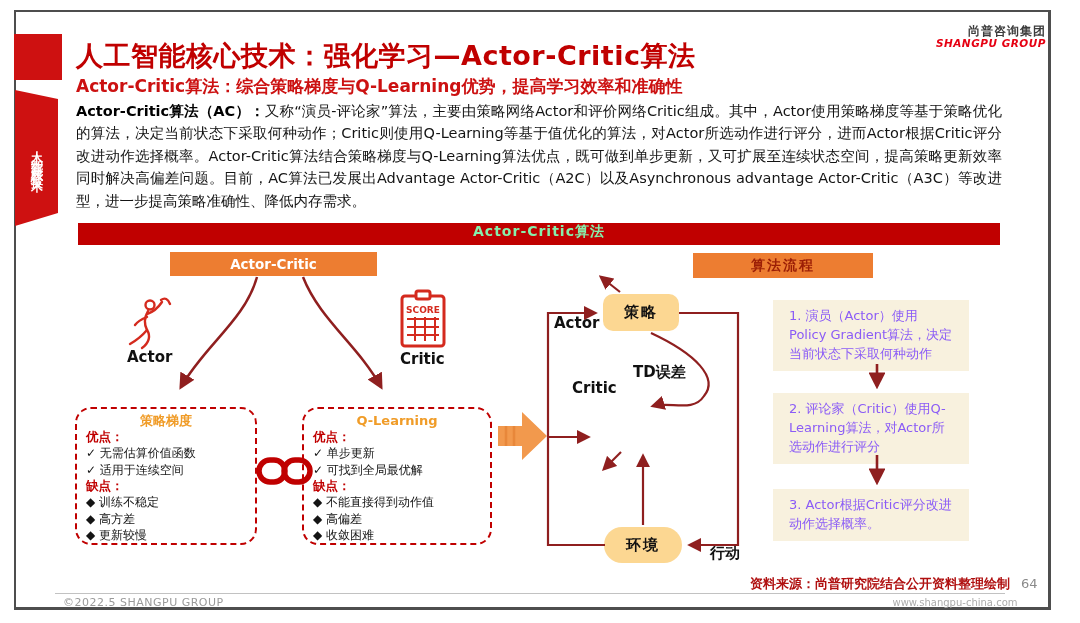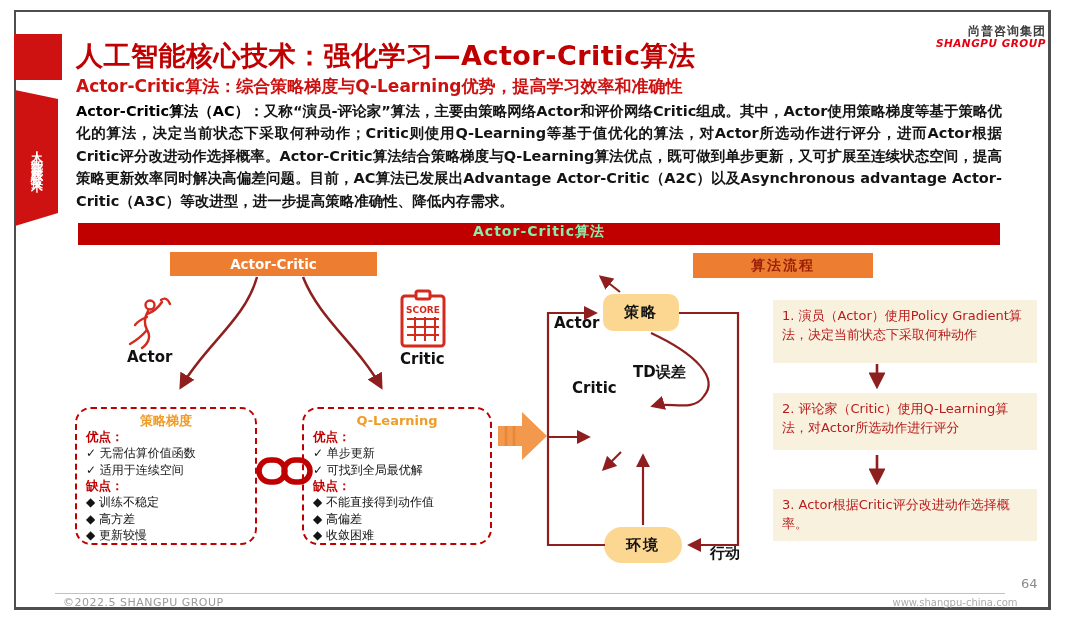--- a/index.html
+++ b/index.html
@@ -14,21 +14,21 @@
          display:flex;align-items:center;justify-content:center;}
   .side-ribbon span{writing-mode:vertical-rl;color:#fff;font-size:12px;font-weight:bold;letter-spacing:4px;}
   
   .title{position:absolute;left:76px;top:38px;font-size:27px;font-weight:bold;color:#c00000;letter-spacing:0.5px;white-space:nowrap;}
   .subtitle{position:absolute;left:76px;top:75px;font-size:17px;font-weight:bold;color:#cc1111;white-space:nowrap;}
   .logo{position:absolute;left:920px;top:25px;width:126px;text-align:right;line-height:1.1;}
   .logo-cn{font-size:12px;font-weight:bold;color:#3c3c3c;letter-spacing:1px;}
   .logo-en{font-size:10.5px;font-style:italic;font-weight:bold;color:#e60012;letter-spacing:0.5px;}
   
   .body-text{position:absolute;left:76px;top:100px;width:926px;font-size:14.5px;line-height:22.4px;
-         color:#141414;text-align:justify;font-weight:bold;}
+         color:#141414;text-align:justify;}
   .body-text b{color:#000;}
   
   .banner{position:absolute;left:78px;top:223px;width:922px;height:22px;background:#c00000;color:#86efac;
          display:flex;align-items:flex-start;justify-content:center;font-size:14px;font-weight:bold;letter-spacing:1px;}
   
   .ac-box{position:absolute;left:170px;top:252px;width:207px;height:24px;background:#ed7d31;color:#fff;
          display:flex;align-items:center;justify-content:center;font-size:13.5px;font-weight:bold;}
   .proc-header{position:absolute;left:693px;top:253px;width:180px;height:25px;background:#ed7d31;color:#9c1f06;
          display:flex;align-items:center;justify-content:center;font-size:14px;font-weight:bold;letter-spacing:2px;}
   
@@ -40,22 +40,22 @@
   .pc-label{color:#c00000;font-weight:bold;font-size:12.5px;line-height:16px;}
   .pc-item{color:#141414;font-size:12px;line-height:16.5px;white-space:nowrap;}
   
   .flow-box{position:absolute;background:#fcd792;display:flex;align-items:center;justify-content:center;
          font-size:15px;font-weight:bold;color:#111;letter-spacing:2px;}
   .flow-policy{left:603px;top:294px;width:76px;height:37px;border-radius:10px;}
   .flow-value{left:596px;top:408px;width:86px;height:41px;border-radius:4px;}
   .flow-env{left:604px;top:527px;width:78px;height:36px;border-radius:18px;}
   .flow-label{position:absolute;color:#111;font-size:15px;font-weight:bold;}
   
-  .step{position:absolute;left:773px;width:264px;background:#f8f1de;color:#b91c1c;
-        font-size:13px;line-height:1.45;padding:7px 9px;box-sizing:border-box;}
+  .step{position:absolute;left:773px;width:196px;background:#f8f1de;color:#8b5cf6;
+        font-size:13px;line-height:1.45;padding:7px 16px;box-sizing:border-box;}
   
   .source{position:absolute;left:690px;top:575px;width:320px;text-align:right;color:#b01010;
         font-weight:bold;font-size:13px;white-space:nowrap;}
   .page-num{position:absolute;left:1021px;top:576px;color:#8a8a8a;font-size:13px;}
   .foot-line{position:absolute;left:55px;top:593px;width:950px;border-top:1px solid #c2c2c2;}
   .copyright{position:absolute;left:63px;top:596px;font-size:11px;color:#9a9a9a;letter-spacing:0.5px;}
   .website{position:absolute;left:880px;top:597px;width:150px;text-align:center;font-size:10px;color:#ababab;}
   .overlay{position:absolute;left:0;top:0;width:1080px;height:623px;pointer-events:none;}
 </style>
 </head>
@@ -113,20 +113,21 @@
   <div class="flow-label" style="left:554px;top:314px;">Actor</div>
   <div class="flow-label" style="left:572px;top:379px;">Critic</div>
   <div class="flow-label" style="left:633px;top:363px;">TD误差</div>
   <div class="flow-label" style="left:710px;top:544px;">行动</div>
 
   <div class="proc-header">算法流程</div>
   <div class="step" style="top:300px;min-height:63px;">1. 演员（Actor）使用Policy Gradient算法，决定当前状态下采取何种动作</div>
   <div class="step" style="top:393px;min-height:57px;">2. 评论家（Critic）使用Q-Learning算法，对Actor所选动作进行评分</div>
   <div class="step" style="top:489px;min-height:46px;">3. Actor根据Critic评分改进动作选择概率。</div>
 
+  <div class="source">资料来源：尚普研究院结合公开资料整理绘制</div>
   <div class="page-num">64</div>
   <div class="foot-line"></div>
   <div class="copyright">©2022.5  SHANGPU GROUP</div>
   <div class="website">www.shangpu-china.com</div>
 
   <svg class="overlay" viewBox="0 0 1080 623" xmlns="http://www.w3.org/2000/svg">
     <defs>
       <marker id="ah" viewBox="0 0 10 10" refX="8" refY="5" markerWidth="6.5" markerHeight="6.5" orient="auto-start-reverse">
         <path d="M0 0 L10 5 L0 10 z" fill="#8f1f1f"></path>
       </marker>

